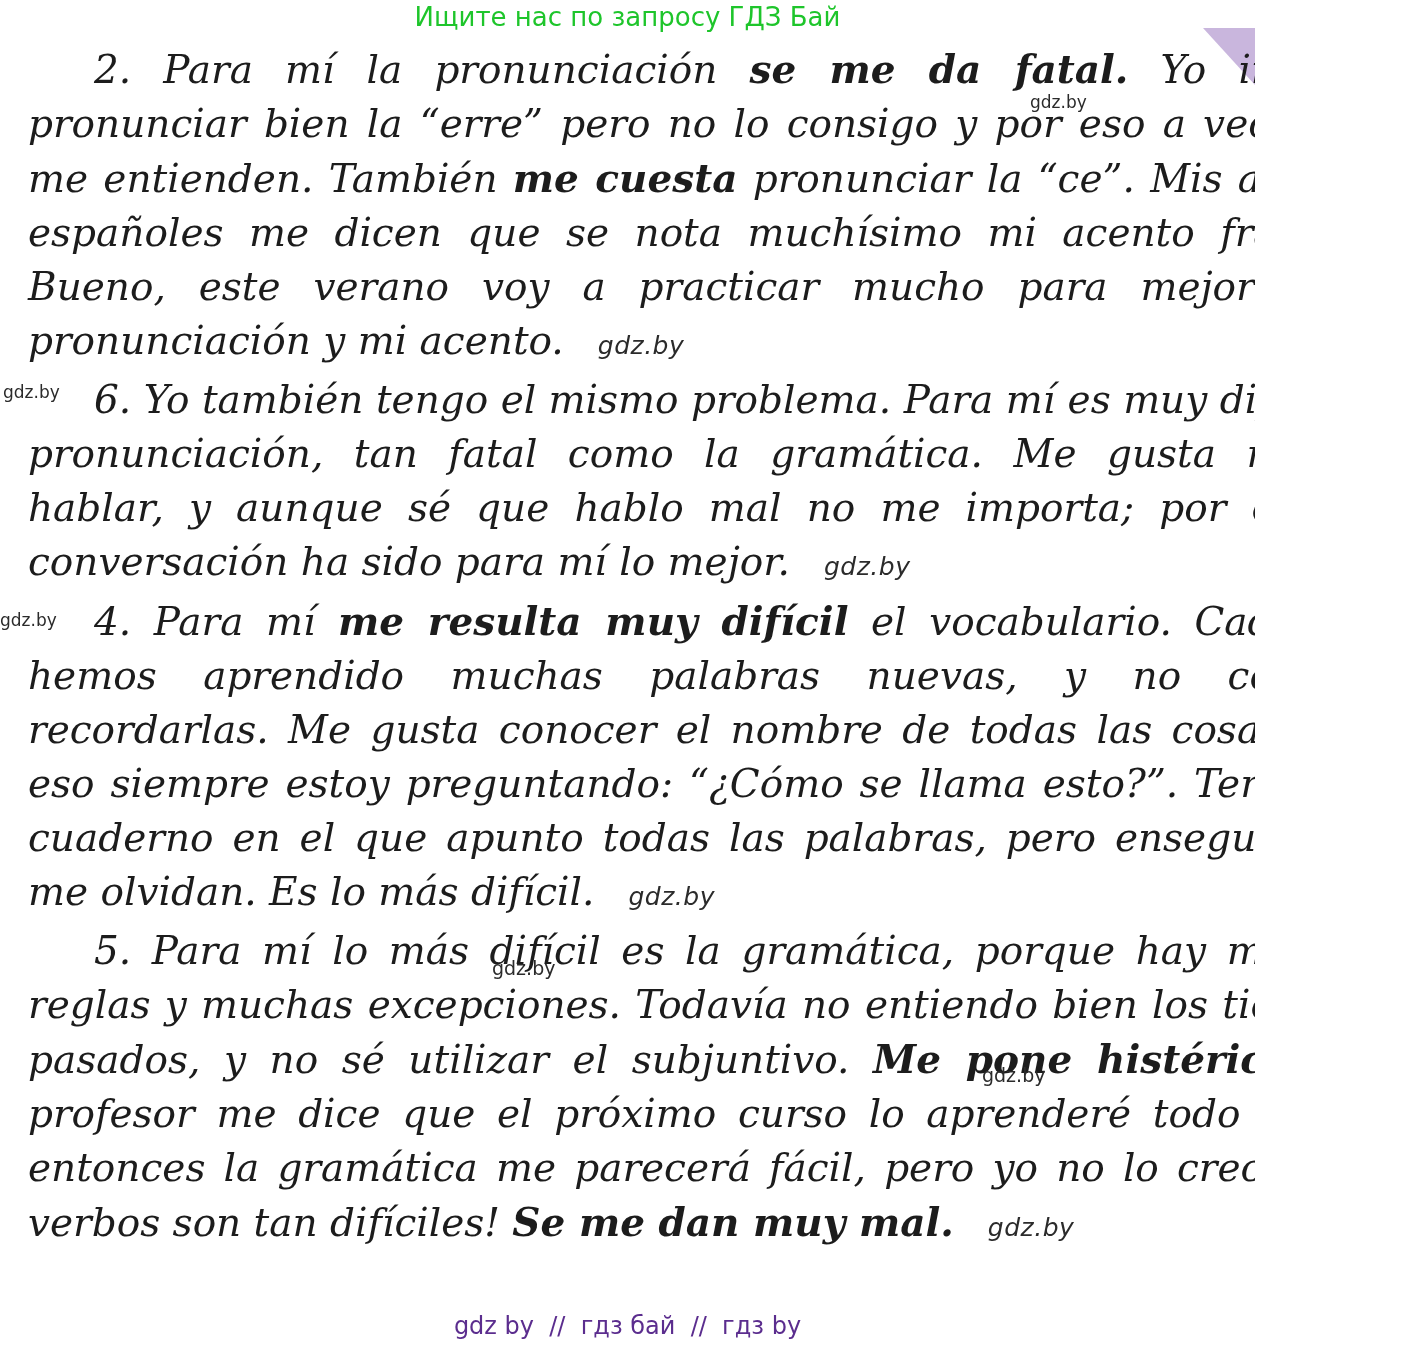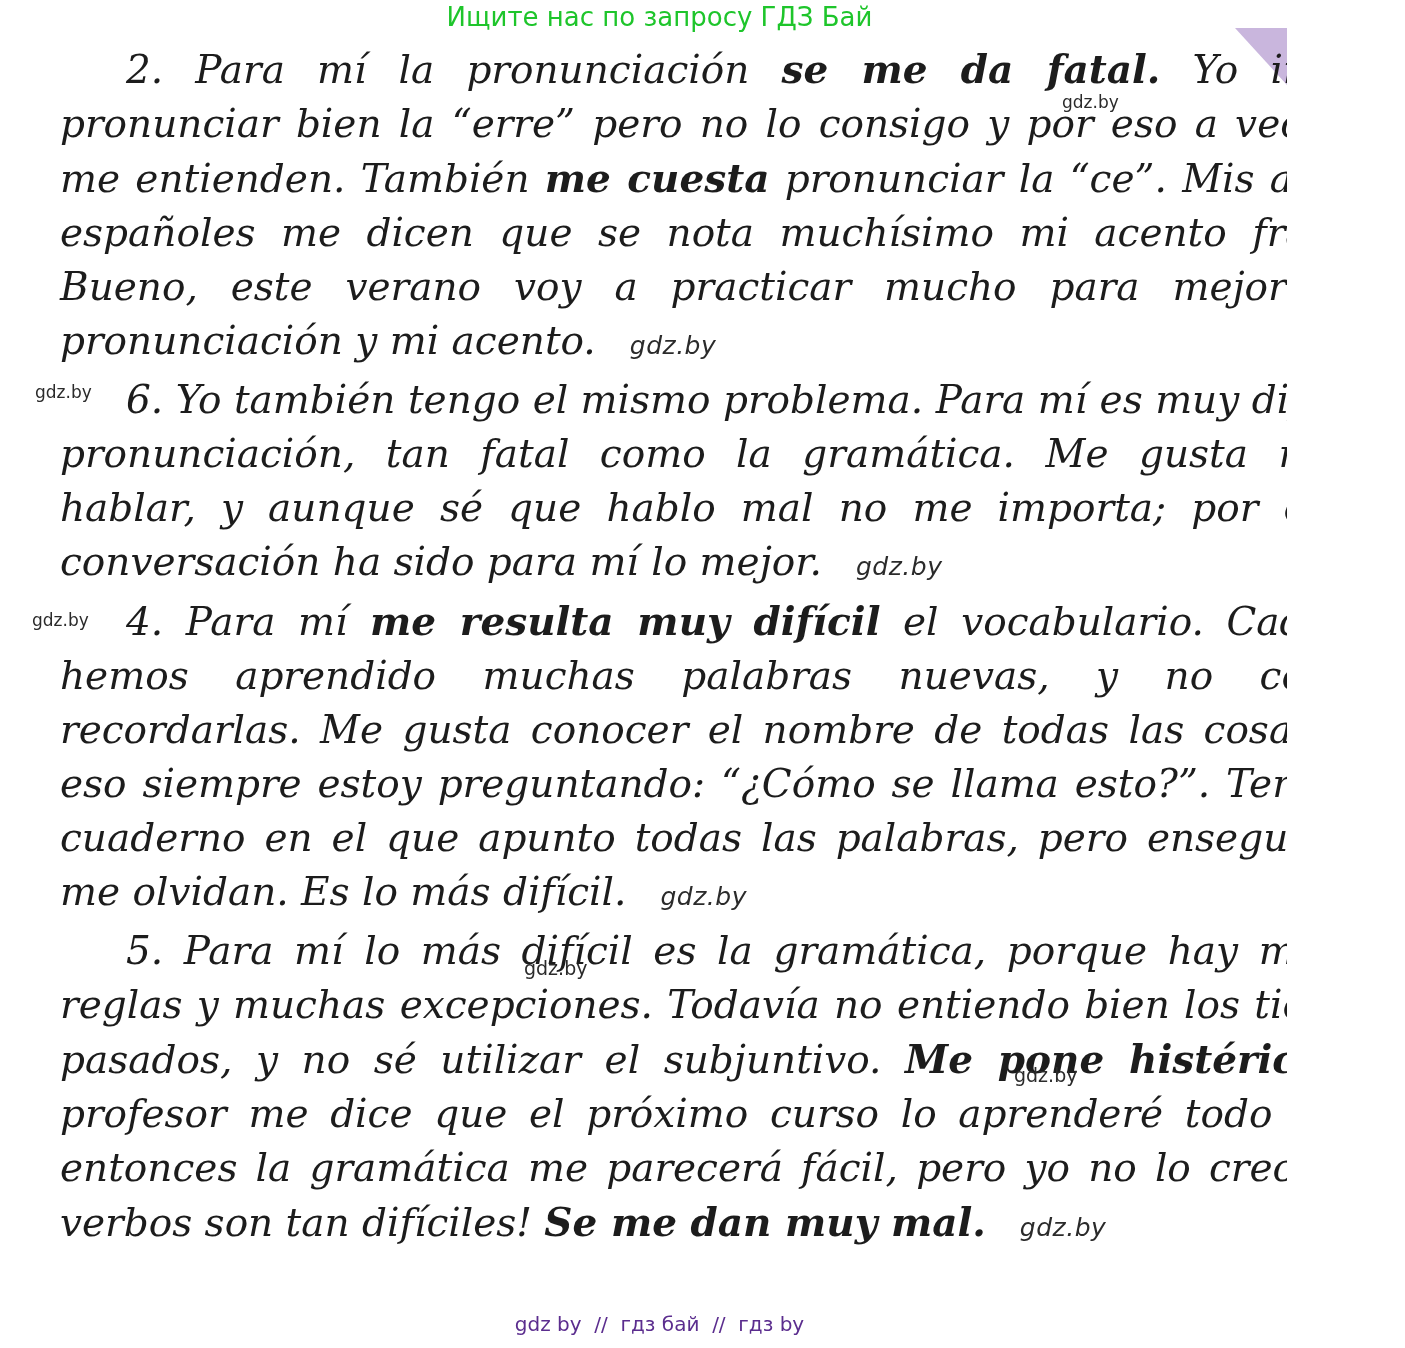--- a/index.html
+++ b/index.html
@@ -2,21 +2,20 @@
 <html style="--green: #1ec52b; --purple: #5b2d8e; --lavender: #c9b6dd; --text: #1c1c1c; --watermark: #2b2b2b;"><head>
 <meta charset="utf-8">
 <style>
   html,body { margin:0; padding:0; background:#fff; }
   .page {
     position:relative;
     width:1255px; height:1348px;
     background:#ffffff;
     overflow:hidden;
     font-family:"DejaVu Serif", serif;
-    margin-left:32px;
   }
   .promo-header {
     position:absolute; top:2px; left:0; right:0;
     text-align:center;
     font-family:"DejaVu Sans","Liberation Sans",sans-serif;
     font-size:26px; line-height:30px;
     color:var(--green,#1ec52b);
     white-space:pre;
   }
   .corner-triangle {
@@ -45,21 +44,21 @@
     position:absolute;
     font-family:"DejaVu Sans","Liberation Sans",sans-serif;
     color:#2b2b2b;
     line-height:1;
     white-space:nowrap;
   }
   .footer {
     position:absolute; top:1312px; left:0; right:0;
     text-align:center;
     font-family:"DejaVu Sans","Liberation Sans",sans-serif;
-    font-size:20px;
+    font-size:24px;
     color:var(--purple,#5b2d8e);
     white-space:pre;
   }
 </style>
 </head>
 <body>
 
 <div class="page">
   <div class="promo-header">Ищите нас по запросу ГДЗ Бай</div>
 

